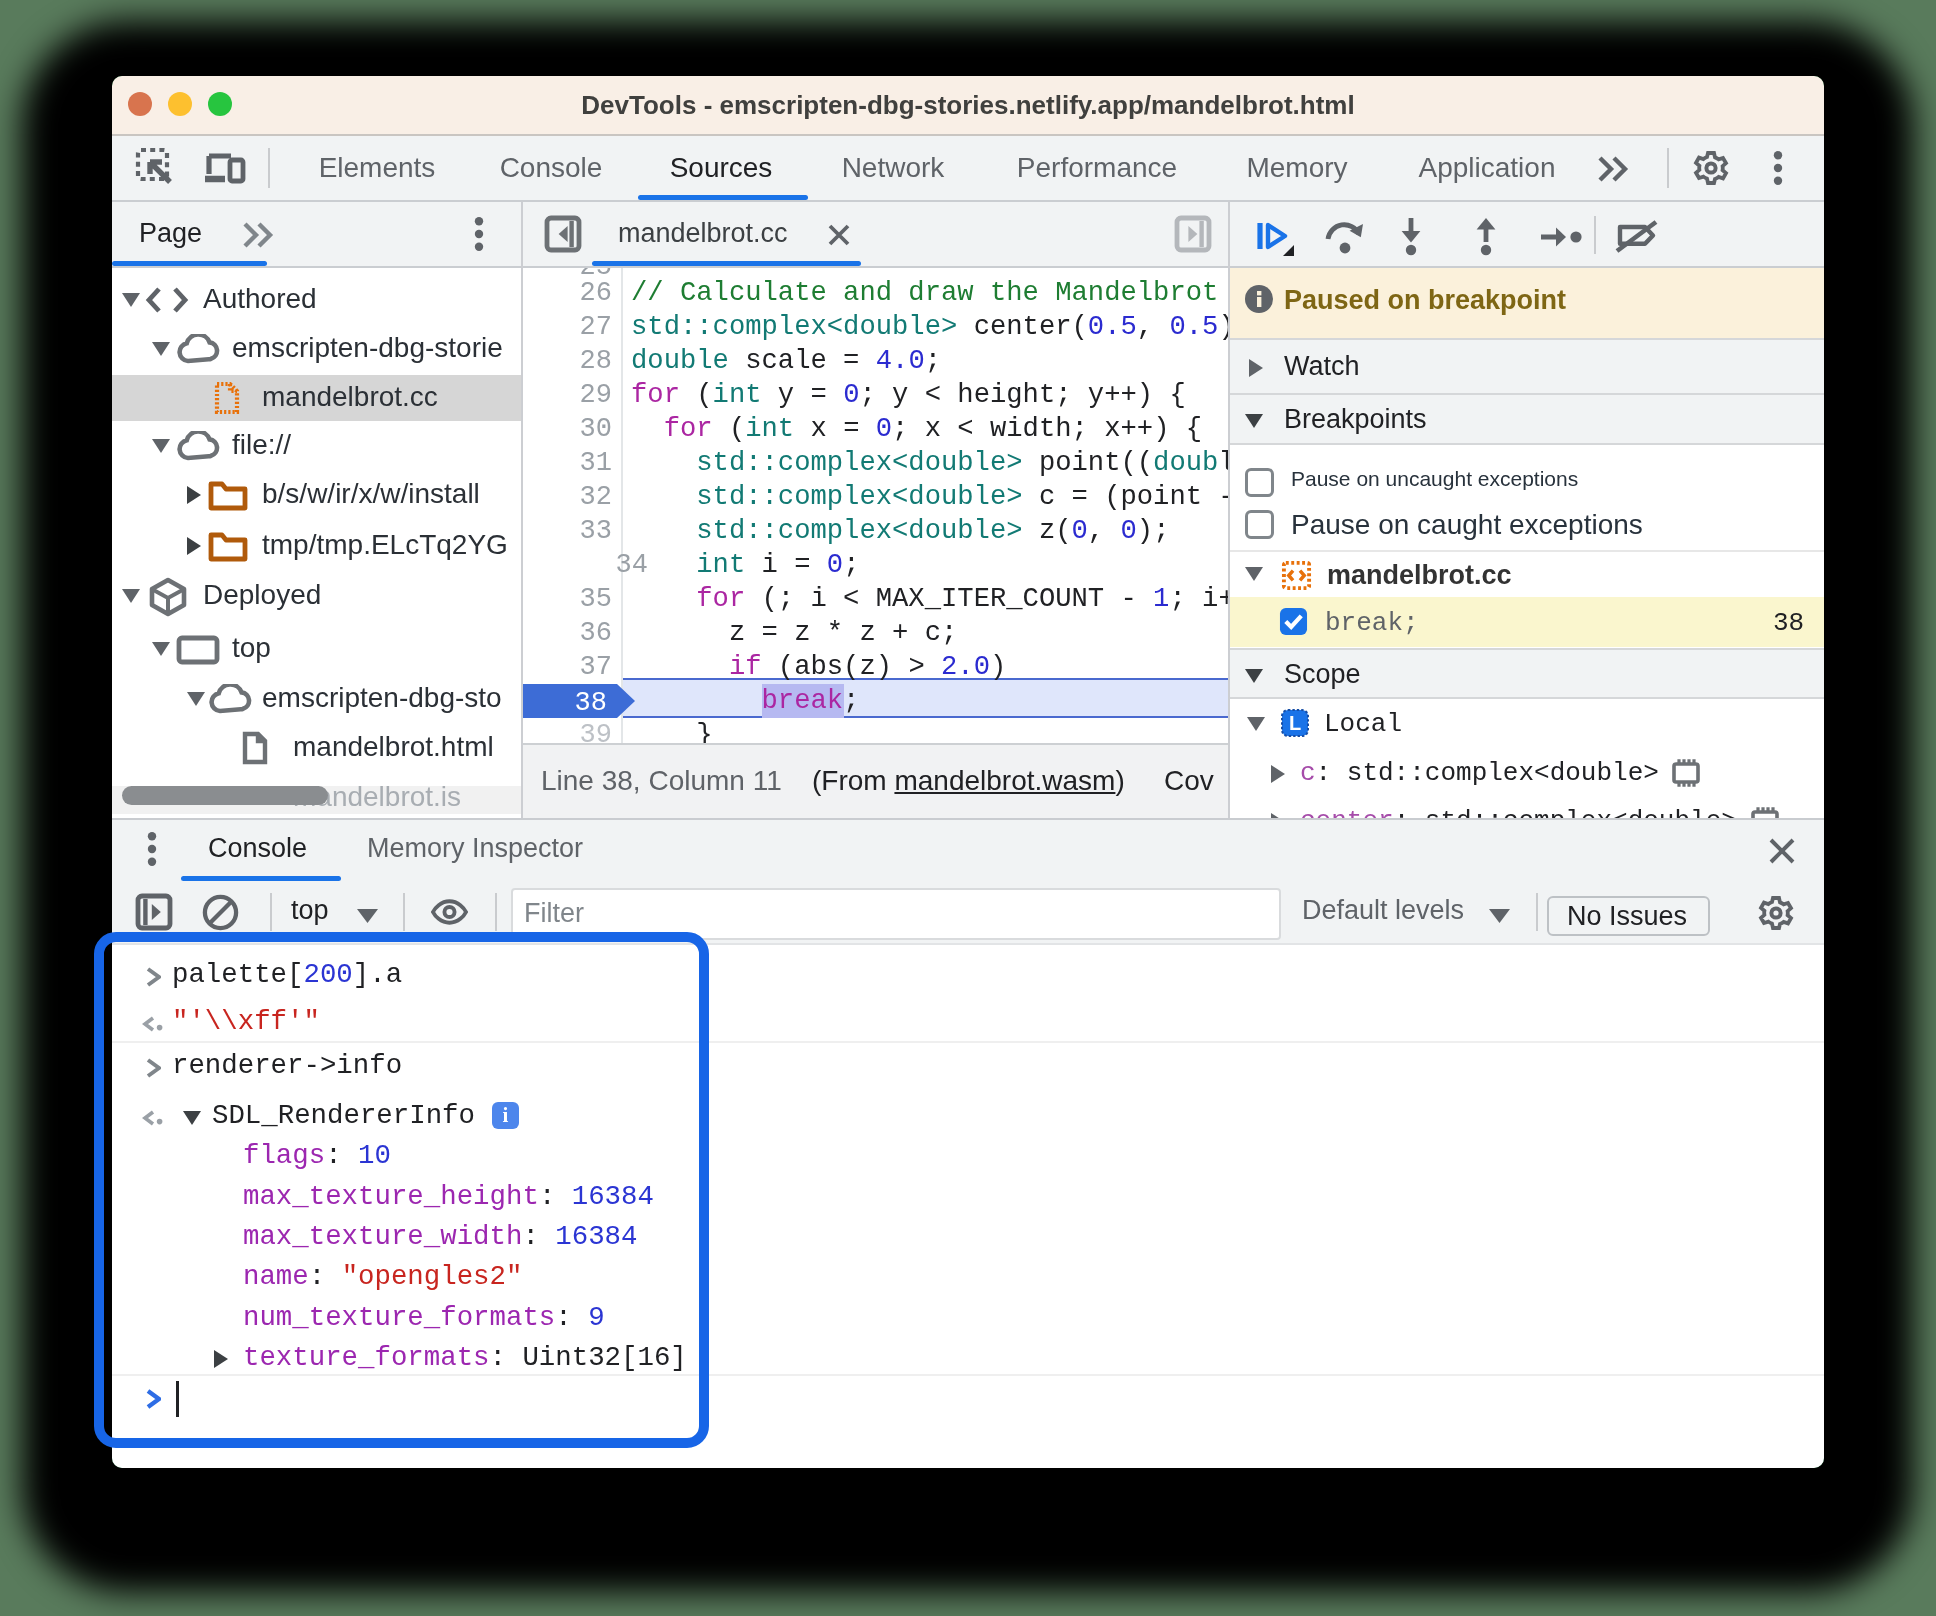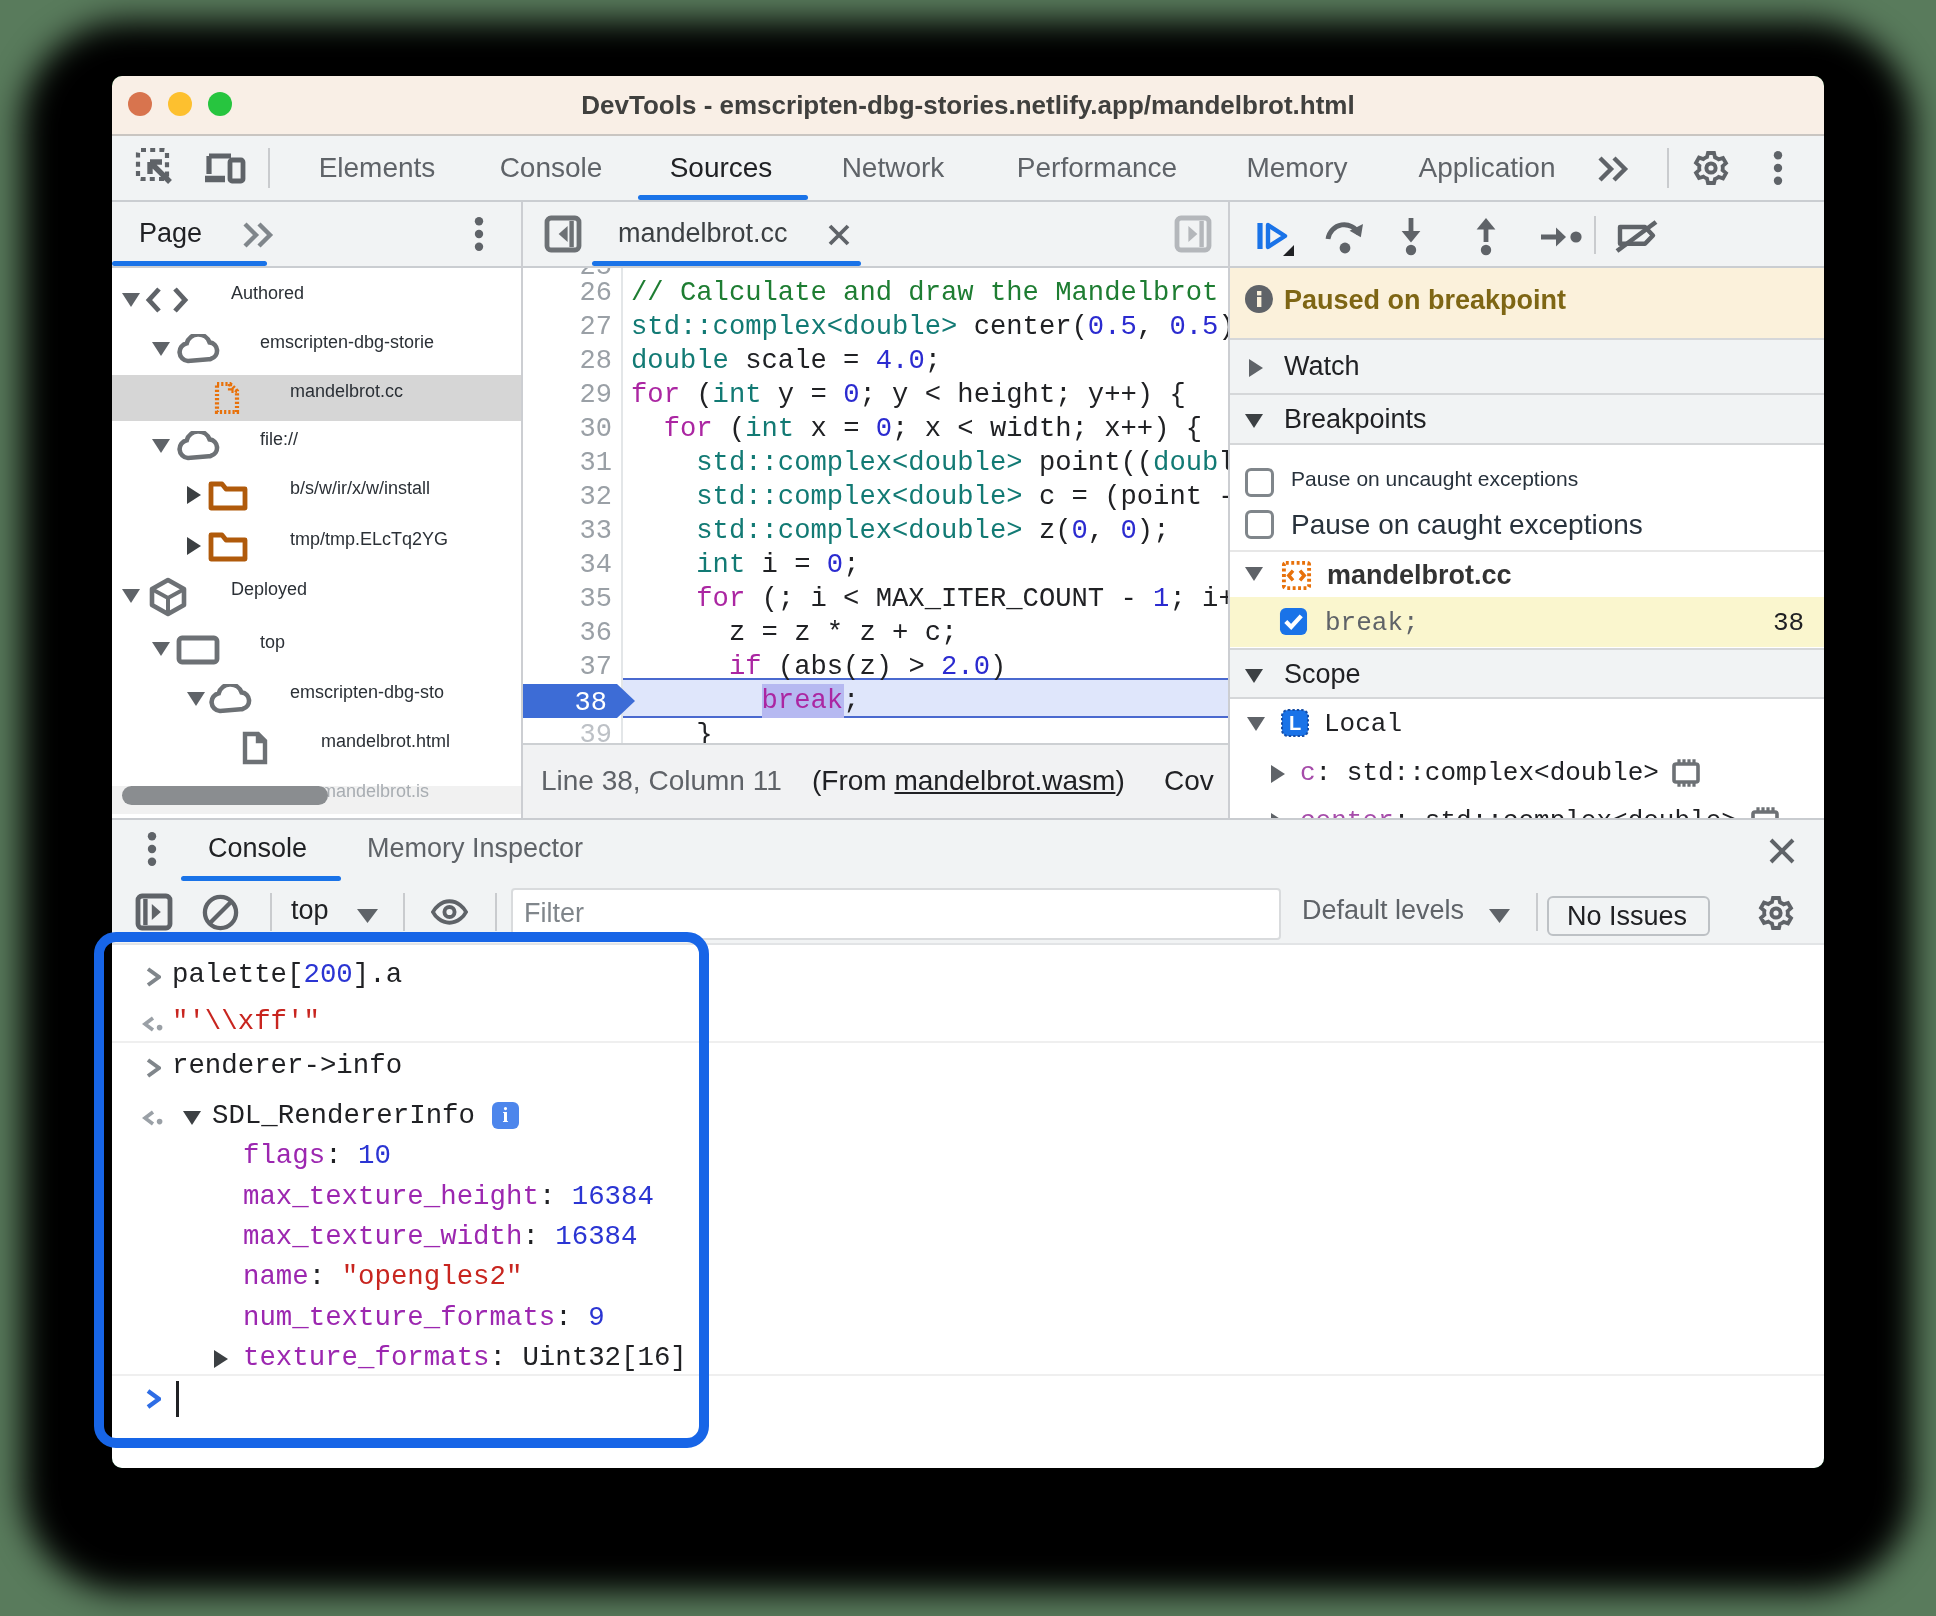--- a/index.html
+++ b/index.html
@@ -24,21 +24,21 @@
   
   #row2{position:absolute;left:0;top:126px;width:1712px;height:64px;background:#f1f3f4;
        border-bottom:2px solid #cacdd1;}
   .bluebar{position:absolute;height:5px;background:#1a73e8;border-radius:3px;}
   
   #vdiv1{position:absolute;left:409px;top:126px;width:2px;height:616px;background:#ccced2;}
   #vdiv2{position:absolute;left:1116px;top:126px;width:2px;height:616px;background:#ccced2;}
   
   #tree{position:absolute;left:0;top:192px;width:409px;height:550px;background:#fff;overflow:hidden;}
   .trow{position:absolute;left:0;width:409px;height:46px;}
-  .tlabel{position:absolute;font-size:18px;color:#2b3036;white-space:nowrap;top:6px;margin-left:28px;}
+  .tlabel{position:absolute;font-size:28px;color:#2b3036;white-space:nowrap;top:6px;}
   
   #editor{position:absolute;left:411px;top:192px;width:705px;height:475px;background:#fff;overflow:hidden;}
   #gutter{position:absolute;left:0;top:0;width:98px;height:475px;background:#fff;border-right:2px solid #e3e6e8;}
   .lnum{position:absolute;left:0px;width:89px;text-align:right;font-family:"Liberation Mono",monospace;
         font-size:27px;color:#9aa0a6;line-height:34.4px;height:34.4px;}
   .cline{position:absolute;left:108px;white-space:pre;font-family:"Liberation Mono",monospace;
         font-size:27.2px;line-height:34.4px;height:34.4px;color:#202124;}
   .T{color:#127a74;} .K{color:#ab26a2;} .N{color:#2b2bd0;} .C{color:#1e7d32;} 
   #statusbar{position:absolute;left:411px;top:667px;width:705px;height:75px;background:#f1f2f3;
         border-top:2px solid #cdd0d3;overflow:hidden;}
@@ -297,21 +297,21 @@
     </svg>
     <div class="lnum" style="top:-18px;">25</div>
     <div class="lnum" style="top:8px;">26</div>
     <div class="lnum" style="top:42px;">27</div>
     <div class="lnum" style="top:76px;">28</div>
     <div class="lnum" style="top:110px;">29</div>
     <div class="lnum" style="top:144px;">30</div>
     <div class="lnum" style="top:178px;">31</div>
     <div class="lnum" style="top:212px;">32</div>
     <div class="lnum" style="top:246px;">33</div>
-    <div class="lnum" style="top:280px;">34</div>
+    <div class="lnum" style="top:280px;padding-left:36px;">34</div>
     <div class="lnum" style="top:314px;">35</div>
     <div class="lnum" style="top:348px;">36</div>
     <div class="lnum" style="top:382px;">37</div>
     <div class="lnum" style="top:450px;color:#bdc1c6;">39</div>
     <div class="cline" style="top:8px;"><span class="C">// Calculate and draw the Mandelbrot s</span></div>
     <div class="cline" style="top:42px;"><span class="T">std::complex&lt;double&gt;</span> center(<span class="N">0.5</span>, <span class="N">0.5</span>);</div>
     <div class="cline" style="top:76px;"><span class="T">double</span> scale = <span class="N">4.0</span>;</div>
     <div class="cline" style="top:110px;"><span class="K">for</span> (<span class="T">int</span> y = <span class="N">0</span>; y &lt; height; y++) {</div>
     <div class="cline" style="top:144px;">  <span class="K">for</span> (<span class="T">int</span> x = <span class="N">0</span>; x &lt; width; x++) {</div>
     <div class="cline" style="top:178px;">    <span class="T">std::complex&lt;double&gt;</span> point((<span class="T">doub</span>le</div>

